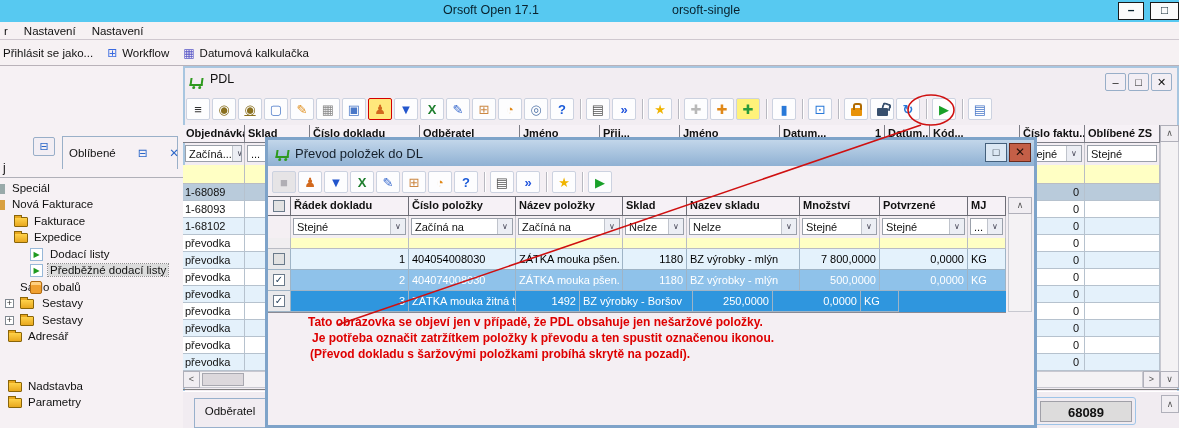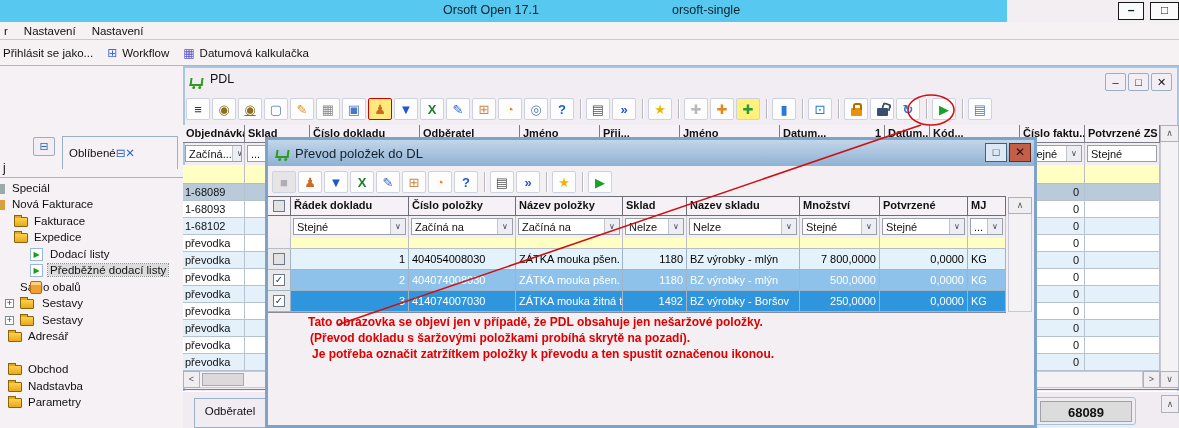--- a/index.html
+++ b/index.html
@@ -1,28 +1,28 @@
 <!DOCTYPE html>
 <html><head>
 <meta charset="utf-8">
 <style>
 *{box-sizing:border-box}
 body{margin:0;font-family:"Liberation Sans","DejaVu Sans",sans-serif;font-size:11px;color:#111;background:#fff}
 #root{position:relative;width:1179px;height:428px;background:#f3eef2;overflow:hidden}
 .abs{position:absolute}
 
-.titlebar{left:0;top:0;width:1007px;height:22px;background:#57c9f1;font-size:12.5px;color:#09222e}
+.titlebar{left:0;top:0;width:1179px;height:22px;background:#57c9f1;font-size:12.5px;color:#09222e}
 .tbbtn{position:absolute;top:2px;width:26px;height:18px;background:#fbfbfb;border:1px solid #1a1a1a;text-align:center;line-height:15px;font-weight:bold;font-size:12px}
 .menubar{left:0;top:22px;width:1179px;height:18px;background:#f6f1f3;border-bottom:1px solid #cfc8cf;display:flex;align-items:center;gap:16px;padding-left:4px;font-size:11.5px}
 .apptb{left:0;top:40px;width:1179px;height:26px;background:#f6f1f3;border-bottom:1px solid #b9b2b9;display:flex;align-items:center;font-size:11.5px}
 .smico{display:inline-block;margin:0 5px 0 14px;font-size:12px}
 
 .sidebar{left:0;top:66px;width:183px;height:362px;background:#f6f1f4}
 .wbtn{position:absolute;width:22px;height:19px;background:#f2eef4;border:1px solid #98aec8;text-align:center;line-height:16px;font-size:11px;border-radius:2px;color:#2a66c8}
-.fav-tab{position:absolute;left:62px;top:70px;width:116px;height:23px;background:#f6f1f4;border:1px solid #9ab0c8;border-bottom:none;display:flex;align-items:center;gap:0;padding:16px 6px;font-size:11.5px}
+.fav-tab{position:absolute;left:62px;top:70px;width:116px;height:23px;background:#f6f1f4;border:1px solid #9ab0c8;border-bottom:none;display:flex;align-items:center;gap:22px;padding:16px 6px;font-size:11.5px}
 .ti{position:absolute;left:0;height:16px;line-height:15px;font-size:11.5px;white-space:nowrap;width:183px}
 .fold{position:absolute;width:14px;height:10px;background:linear-gradient(#ffd24a,#e8a81e);border:1px solid #8a6508;border-radius:1px;top:3px}
 .fold::before{content:"";position:absolute;top:-3px;left:-1px;width:6px;height:2px;background:#e8a81e;border:1px solid #8a6508;border-bottom:none}
 .garr{position:absolute;width:13px;height:13px;background:#fff;border:1px solid #98b8d8;color:#1f9a1f;font-size:8px;line-height:11px;text-align:center;top:1px}
 .pack{position:absolute;width:12px;height:13px;background:#f0a030;border:1px solid #b06a10;border-radius:2px;box-shadow:inset 0 3px 0 #ffd080;top:1px}
 .exp{position:absolute;width:9px;height:9px;border:1px solid #808890;background:#fff;font-size:9px;line-height:7px;text-align:center;color:#333;top:3px}
 .sel{background:#dcdcdc;outline:1px dotted #909090;padding:0 2px}
 .sliver{position:absolute;left:0;top:3px;width:5px;height:10px}
 
 .pdlwin{left:183px;top:66px;width:996px;height:362px;border:2px solid #a8c6e0;background:#f2edf2}
@@ -112,21 +112,20 @@
     <div class="ti" style="top:115px;padding-left:12px"><span class="sliver" style="background:#9aa"></span><span>Speciál</span></div>
     <div class="ti" style="top:131px;padding-left:12px"><span class="sliver" style="background:#d8a040"></span><span>Nová Fakturace</span></div>
     <div class="ti" style="top:164px;padding-left:34px"><span class="fold" style="left:14px"></span><span>Expedice</span></div>
     <div class="ti" style="top:148px;padding-left:34px"><span class="fold" style="left:14px"></span><span>Fakturace</span></div>
     <div class="ti" style="top:181px;padding-left:50px"><span class="garr" style="left:30px">▶</span><span>Dodací listy</span></div>
     <div class="ti" style="top:197px;padding-left:48px"><span class="garr" style="left:30px">▶</span><span class="sel">Předběžné dodací listy</span></div>
     <div class="ti" style="top:214px;padding-left:20px"><span class="pack" style="left:30px"></span><span>Saldo obalů</span></div>
     <div class="ti" style="top:230px;padding-left:42px"><span class="exp" style="left:5px">+</span><span class="fold" style="left:20px"></span><span>Sestavy</span></div>
     <div class="ti" style="top:247px;padding-left:42px"><span class="exp" style="left:5px">+</span><span class="fold" style="left:20px"></span><span>Sestavy</span></div>
     <div class="ti" style="top:263px;padding-left:28px"><span class="fold" style="left:8px"></span><span>Adresář</span></div>
-    <div class="ti" style="top:296px;padding-left:28px"><span class="fold" style="left:8px"></span><span>Obchod</span></div>
     <div class="ti" style="top:329px;padding-left:28px"><span class="fold" style="left:8px"></span><span>Parametry</span></div>
     <div class="ti" style="top:313px;padding-left:28px"><span class="fold" style="left:8px"></span><span>Nadstavba</span></div>
   </div>
 
   <div class="abs pdlwin"></div>
   <span class="abs" style="left:190px;top:76px"><span class="cart"></span></span>
   <span class="abs" style="left:210px;top:72px;font-size:12.5px">PDL</span>
   <span class="wbtn" style="left:1105px;top:73px;width:21px;height:18px;color:#111">–</span>
   <span class="wbtn" style="left:1128px;top:73px;width:21px;height:18px;color:#111">□</span>
   <span class="wbtn" style="left:1151px;top:73px;width:21px;height:18px;color:#111">✕</span>
@@ -184,21 +183,21 @@
       <span class="hc" style="width:80px">Přij...</span>
       <span class="hc" style="width:100px">Jméno</span>
       <span class="hc" style="width:105px;display:flex;justify-content:space-between">
           <span>Datum...</span>
           <span>1</span>
         </span>
       <span class="hc" style="width:45px">Datum...</span>
       <span class="hc" style="width:90px">Kód...</span>
     </div>
     <div class="hc mcf">Číslo faktu...</div>
-    <div class="hc mcu">Potvrzené ZS</div>
+    <div class="hc mcu">Oblíbené ZS</div>
   </div>
 
   <div class="abs frow" style="left:183px;top:143px;width:977px;z-index:2">
     <div class="fc mc1">
         <span class="dd">
           <span class="t">Začíná...</span>
           <span class="dda">∨</span>
         </span>
       </div>
     <div class="fc mc2">
@@ -451,37 +450,36 @@
       <div class="dcell dc5">BZ výrobky - mlýn</div>
       <div class="dcell dc6 num">500,0000</div>
       <div class="dcell dc7 num">0,0000</div>
       <div class="dcell dc8">KG</div>
     </div>
     <div class="drow row3" style="top:151px">
       <div class="dcell dc0 cbc">
           <span class="cb">✓</span>
         </div>
       <div class="dcell dc1 num">3</div>
-      <div class="dcell dc2">414074007030</div>
       <div class="dcell dc3">ZÁTKA mouka žitná t...</div>
       <div class="dcell dc4 num">1492</div>
       <div class="dcell dc5">BZ výrobky - Boršov</div>
       <div class="dcell dc6 num">250,0000</div>
       <div class="dcell dc7 num">0,0000</div>
       <div class="dcell dc8">KG</div>
     </div>
     <div class="abs" style="left:0;top:172px;width:738px;height:1px;background:#8a8a94"></div>
 
     <div class="strack" style="left:740px;top:57px;width:24px;height:115px"></div>
     <div class="sbtn" style="left:740px;top:57px;width:24px;height:17px;line-height:15px">∧</div>
 
     <div class="note">
       <div>Tato obrazovka se objeví jen v případě, že PDL obsahuje jen nešaržové položky.</div>
+      <div style="padding-left:4px">Je potřeba označit zatržítkem položky k převodu a ten spustit označenou ikonou.</div>
       <div style="padding-left:2px">(Převod dokladu s šaržovými položkami probíhá skrytě na pozadí).</div>
-      <div style="padding-left:4px">Je potřeba označit zatržítkem položky k převodu a ten spustit označenou ikonou.</div>
     </div>
   </div>
 
   <svg class="abs" style="left:0;top:0;z-index:30;pointer-events:none" width="1179" height="428">
     <line x1="337" y1="325" x2="921" y2="125" stroke="#cf1010" stroke-width="1.6"></line>
     <ellipse cx="931" cy="110" rx="23" ry="15" fill="none" stroke="#cf1010" stroke-width="1.6"></ellipse>
   </svg>
 
 </div>
 

